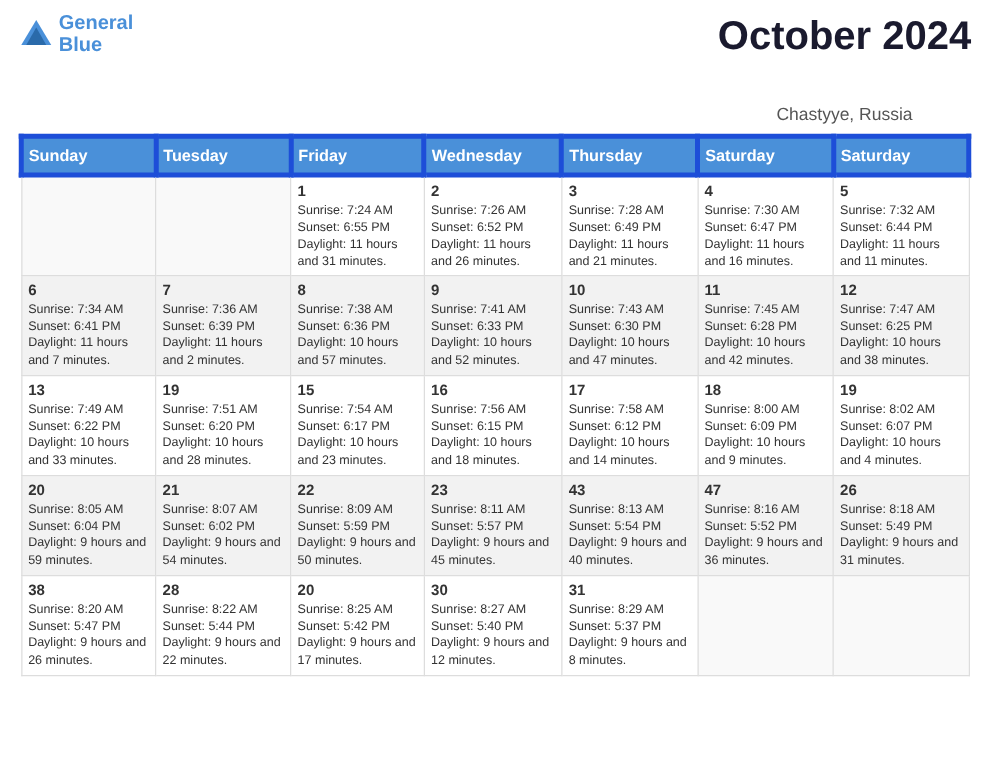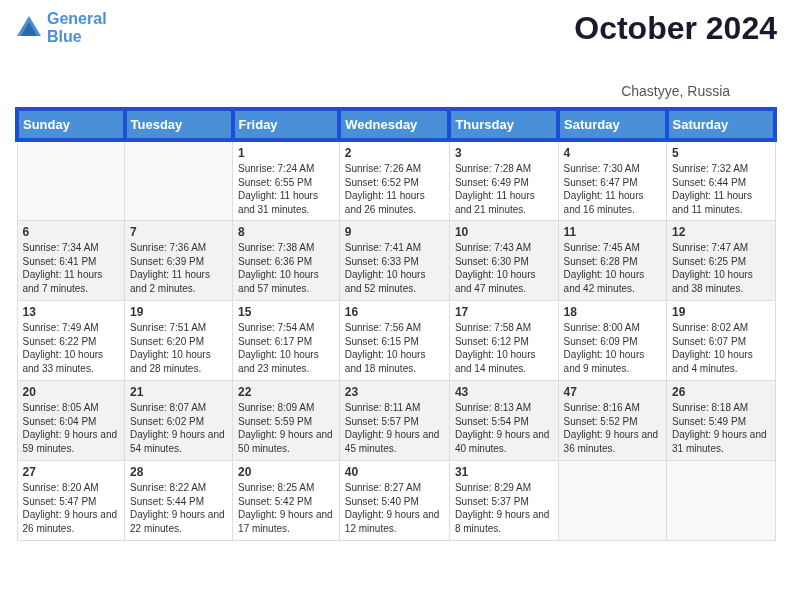--- a/index.html
+++ b/index.html
@@ -239,33 +239,33 @@
             <span class="day-num">47</span>
             <div class="day-info">Sunrise: 8:16 AM<br>Sunset: 5:52 PM<br>Daylight: 9 hours and 36 minutes.</div>
           </td>
           <td>
             <span class="day-num">26</span>
             <div class="day-info">Sunrise: 8:18 AM<br>Sunset: 5:49 PM<br>Daylight: 9 hours and 31 minutes.</div>
           </td>
         </tr>
         <tr>
           <td>
-            <span class="day-num">27</span>
+            <span class="day-num">38</span>
             <div class="day-info">Sunrise: 8:20 AM<br>Sunset: 5:47 PM<br>Daylight: 9 hours and 26 minutes.</div>
           </td>
           <td>
             <span class="day-num">28</span>
             <div class="day-info">Sunrise: 8:22 AM<br>Sunset: 5:44 PM<br>Daylight: 9 hours and 22 minutes.</div>
           </td>
           <td>
             <span class="day-num">20</span>
             <div class="day-info">Sunrise: 8:25 AM<br>Sunset: 5:42 PM<br>Daylight: 9 hours and 17 minutes.</div>
           </td>
           <td>
-            <span class="day-num">40</span>
+            <span class="day-num">30</span>
             <div class="day-info">Sunrise: 8:27 AM<br>Sunset: 5:40 PM<br>Daylight: 9 hours and 12 minutes.</div>
           </td>
           <td>
             <span class="day-num">31</span>
             <div class="day-info">Sunrise: 8:29 AM<br>Sunset: 5:37 PM<br>Daylight: 9 hours and 8 minutes.</div>
           </td>
           <td class="empty"></td>
           <td class="empty"></td>
         </tr>
       </tbody>

